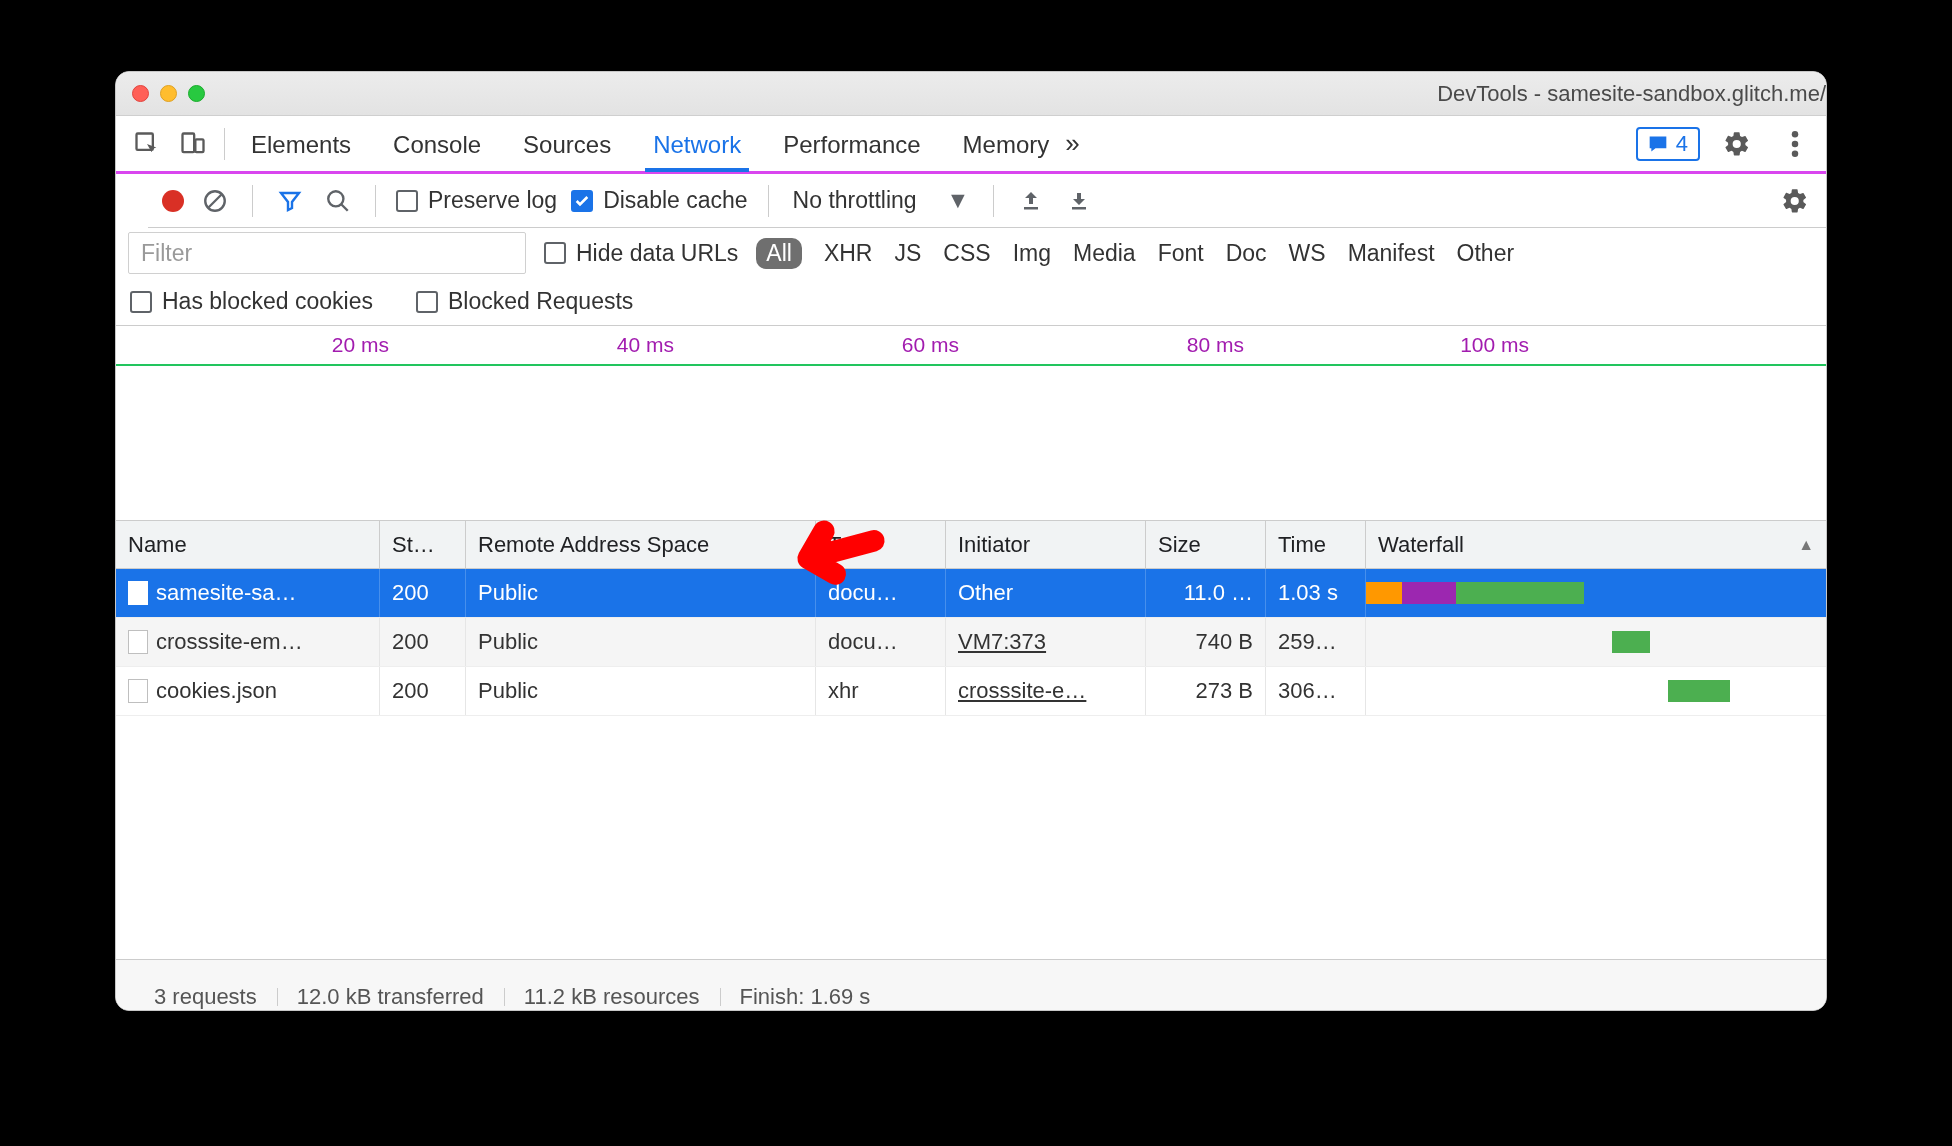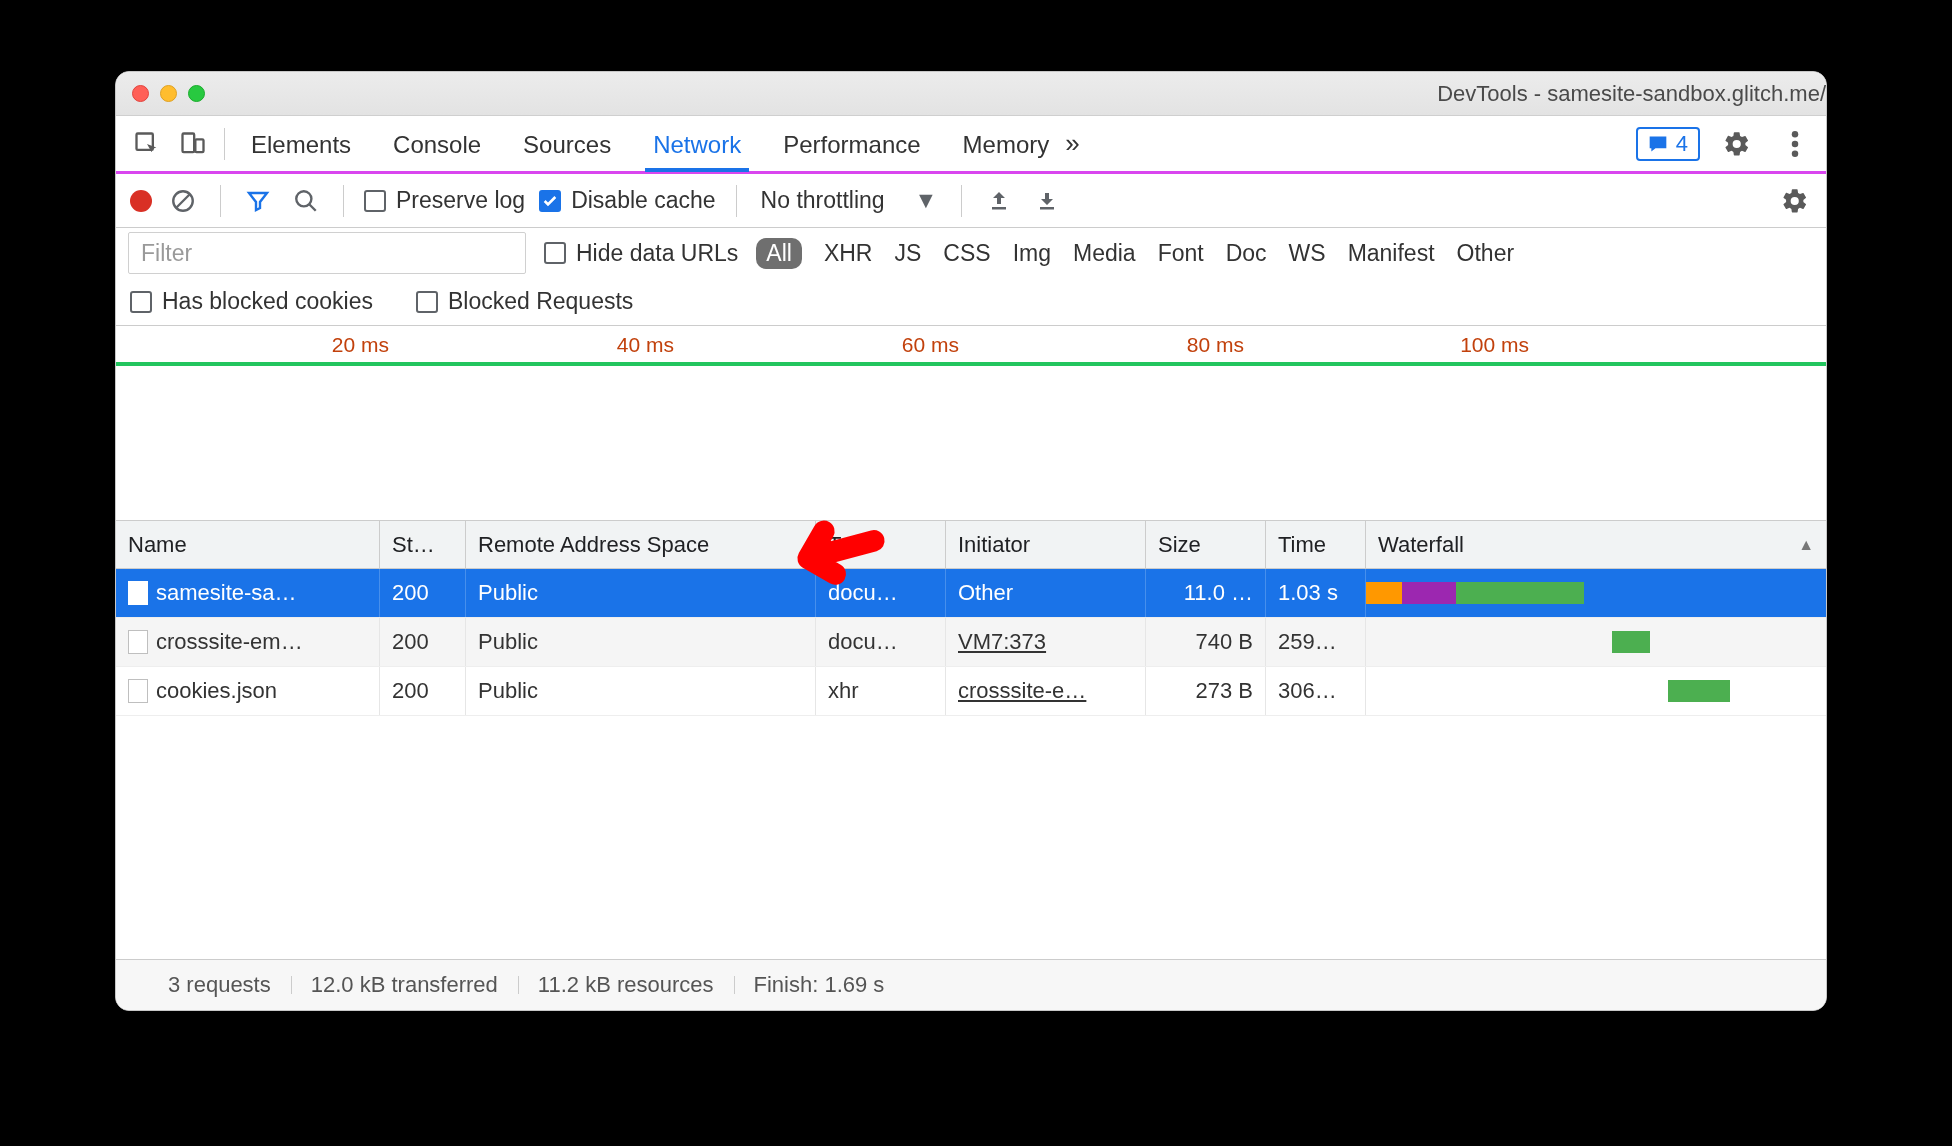--- a/index.html
+++ b/index.html
@@ -45,21 +45,21 @@
   .tabs span.active::after { content:""; position:absolute; left:-4px; right:-4px; bottom:-3px; height:4px; background:#1a73e8; }
   .morebtn { color:#333; font-size:26px; cursor:pointer; padding:0 8px; }
   .tabright { margin-left:auto; display:flex; align-items:center; gap:16px; }
   .msgbadge { display:flex; align-items:center; gap:8px; border:2px solid #1a73e8; border-radius:4px; padding:2px 10px; color:#1a73e8; font-size:22px; font-weight:500; cursor:pointer; }
   .msgbadge svg { width:20px; height:20px; }
 
   
   .toolbar {
     height: 54px; border-bottom: 1px solid #ccc;
     display:flex; align-items:center; padding:0 14px; gap:14px;
-    font-size:23px; color:#333;
+    font-size:23px; color:#333;margin-left:32px;
   }
   .record { width:22px; height:22px; border-radius:50%; background:#d93025; cursor:pointer; }
   .tbicon { display:flex; align-items:center; justify-content:center; width:34px; height:34px; cursor:pointer; color:#5f6368; }
   .tbicon.blue { color:#1a73e8; }
   .chk { display:flex; align-items:center; gap:10px; cursor:pointer; }
   .chkbox { width:22px; height:22px; border:2px solid #5f6368; border-radius:3px; display:flex; align-items:center; justify-content:center; }
   .chkbox.on { background:#1a73e8; border-color:#1a73e8; color:#fff; }
   .select-throttle { display:flex; align-items:center; gap:30px; cursor:pointer; padding:0 4px; }
   .select-throttle .arr { color:#5f6368; }
   .tbright { margin-left:auto; }
@@ -80,21 +80,21 @@
   
   .filterrow2 {
     height: 48px; display:flex; align-items:center; padding:0 14px; gap:43px;
     border-bottom: 1px solid #ccc; font-size:23px; color:#333;
   }
 
   
   .timeline {
     height: 195px; border-bottom:1px solid #ccc; position:relative;
   }
-  .tlheader { height:40px; border-bottom:4px solid #22c55e; display:flex; font-size:21px; color:#c2410c; }
+  .tlheader { height:40px; border-bottom:2px solid #22c55e; display:flex; font-size:21px; color:#a21caf; }
   .tlheader div { flex:1; text-align:right; padding-right:12px; line-height:38px; }
 
   
   .table { flex:1; display:flex; flex-direction:column; border-bottom:1px solid #ccc; overflow:hidden; background:#fff; }
   .thead, .trow { display:flex; align-items:stretch; }
   .thead { height:48px; background:#f1f3f4; border-bottom:1px solid #ccc; }
   .thead .cell { display:flex; align-items:center; padding:0 12px; font-size:22px; color:#202124; border-right:1px solid #ccc; overflow:hidden; white-space:nowrap; text-overflow:ellipsis; cursor:pointer; position:relative;text-align:right; }
   .trow { height:49px; border-bottom:1px solid #eee; }
   .trow .cell { display:flex; align-items:center; padding:4px 12px; font-size:22px; color:#333; border-right:1px solid #e6e6e6; overflow:hidden; white-space:nowrap; text-overflow:ellipsis; }
   .trow:nth-child(even) { background:#f5f5f5; }
@@ -114,21 +114,21 @@
   .sortarrow { margin-left:auto; color:#777; font-size:16px; }
 
   
   .wfbar { position:absolute; height:22px; top:13px; display:flex; }
   .wfseg { height:100%; }
   .wfseg.orange { background:#ff9800; }
   .wfseg.purple { background:#9c27b0; }
   .wfseg.green { background:#4caf50; }
 
   
-  .statusbar { height:50px; display:flex; align-items:center; padding:0 32px; gap:0; font-size:22px; color:#555; background:#f7f7f7; }
+  .statusbar { height:50px; display:flex; align-items:flex-end; padding:0 18px; gap:0; font-size:22px; color:#555; background:#f7f7f7; }
   .statusbar span { padding:0 20px; position:relative; }
   .statusbar span + span::before { content:""; position:absolute; left:0; top:4px; bottom:4px; width:1px; background:#ccc; }
 
   
   .annot-arrow {
     position:absolute;
     pointer-events:none;
   }
   .annot-arrow svg { width:120px; height:120px; }
 </style>

